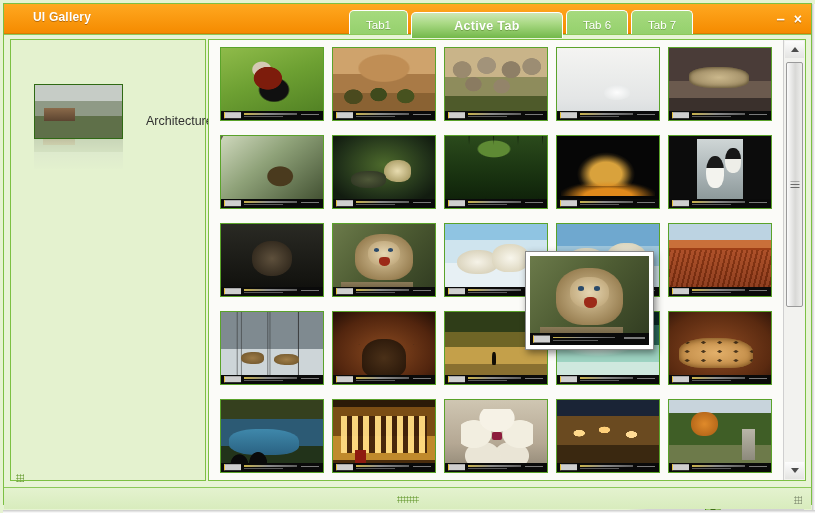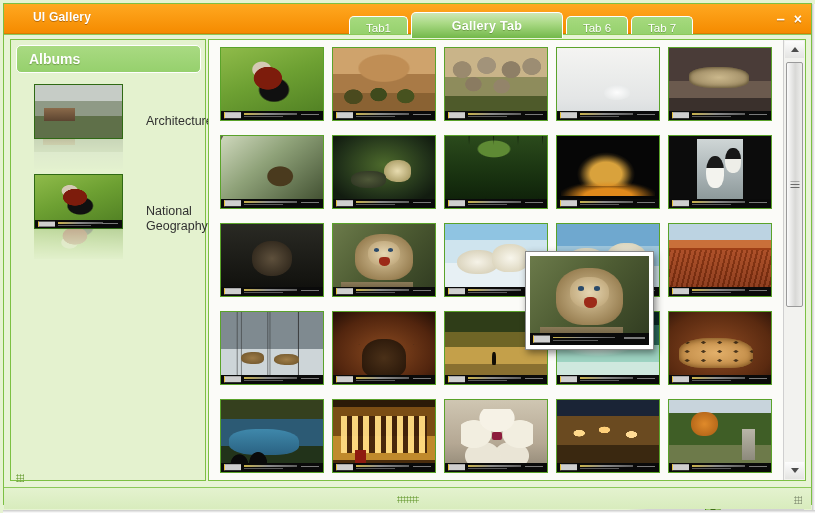--- a/index.html
+++ b/index.html
@@ -69,21 +69,21 @@
   
   .tabstrip {
     position: absolute;
     left: 345px; top: 8px;
     height: 26px;
     display: flex;
     align-items: flex-end;
   }
   .tab {
     position: relative;
-    height: 22px;
+    height: 28px;
     box-sizing: border-box;
     margin-right: 3px;
     padding: 0 16px;
     display: flex; align-items: center; justify-content: center;
     border-radius: 5px 5px 0 0;
     background: linear-gradient(#a6da7e, #92cf6a);
     border: 1px solid #ffffff;
     border-bottom: none;
     color: #ffffff;
     font-size: 11.5px;
@@ -551,78 +551,58 @@
     <div class="win-outline"></div>
 
     <div class="titlebar">
       <div class="title-text">UI Gallery</div>
 
       <div class="tabstrip">
         <div class="tab">
           <span>Tab1</span>
         </div>
         <div class="tab active">
-          <span>Gallery Tab</span>
+          <span>Active Tab</span>
         </div>
         <div class="tab">
           <span>Tab 6</span>
         </div>
         <div class="tab">
           <span>Tab 7</span>
         </div>
       </div>
 
       <div class="win-btns">
         <div class="win-btn min">–</div>
         <div class="win-btn">×</div>
       </div>
     </div>
 
     <div class="body-area">
 
       <div class="sidebar">
-        <div class="albums-header">
-          <span>Albums</span>
-        </div>
 
         <div class="album-list">
 
           <div class="album-item">
             <div class="album-thumb-wrap">
               <div class="album-thumb">
                 <div class="art s-mountain">
                   <div class="wall"></div>
                 </div>
               </div>
               <div class="album-reflect">
                 <div class="inner art s-mountain">
                     <div class="wall"></div>
                   </div>
               </div>
             </div>
             <div class="album-label">Architecture</div>
           </div>
 
-          <div class="album-item">
-            <div class="album-thumb-wrap">
-              <div class="album-thumb">
-                <div class="art s-ladybug"></div>
-                <div class="cap">
-                  <div class="logo"></div>
-                    <div class="l1"></div>
-                    <div class="l2"></div>
-                    <div class="r1"></div>
-                </div>
-              </div>
-              <div class="album-reflect">
-                <div class="inner art s-ladybug"></div>
-              </div>
-            </div>
-            <div class="album-label">National Geography</div>
-          </div>
 
         </div>
       </div>
 
       <div class="gallery-panel">
 
         <div class="grid-viewport">
           <div class="grid" id="thumb-grid">
               <div class="cell">
                 <div class="art s-ladybug"></div>

